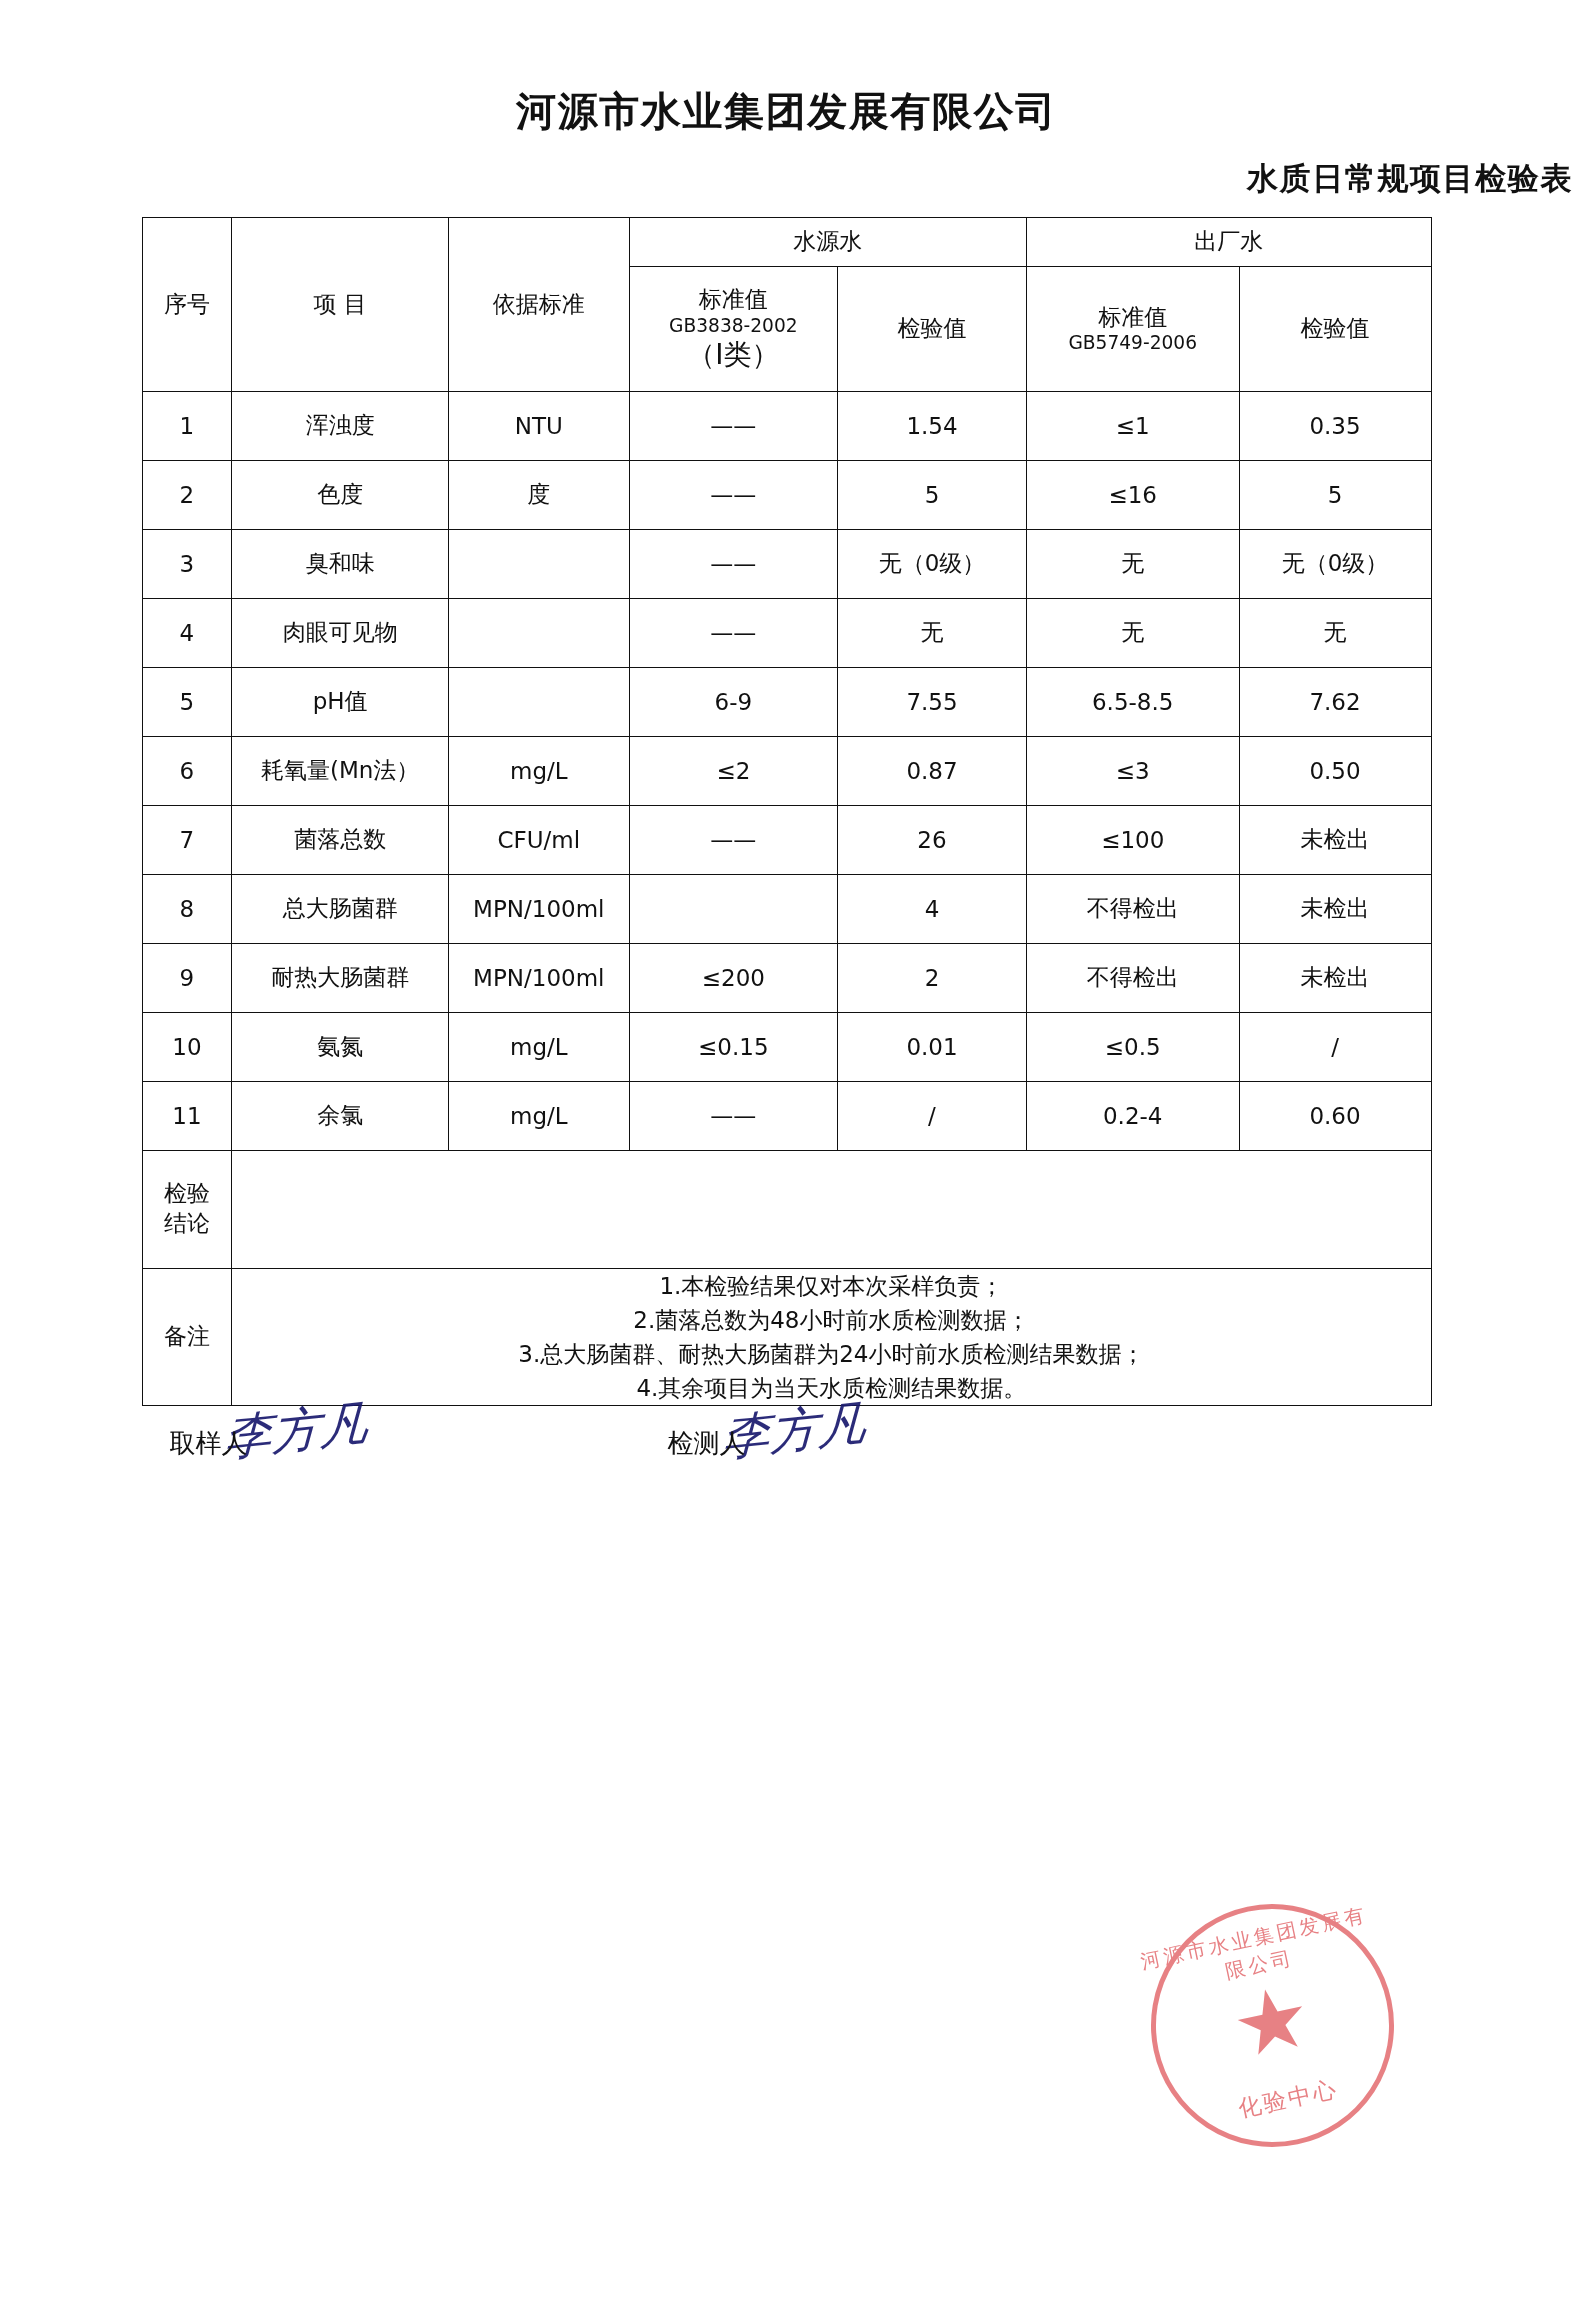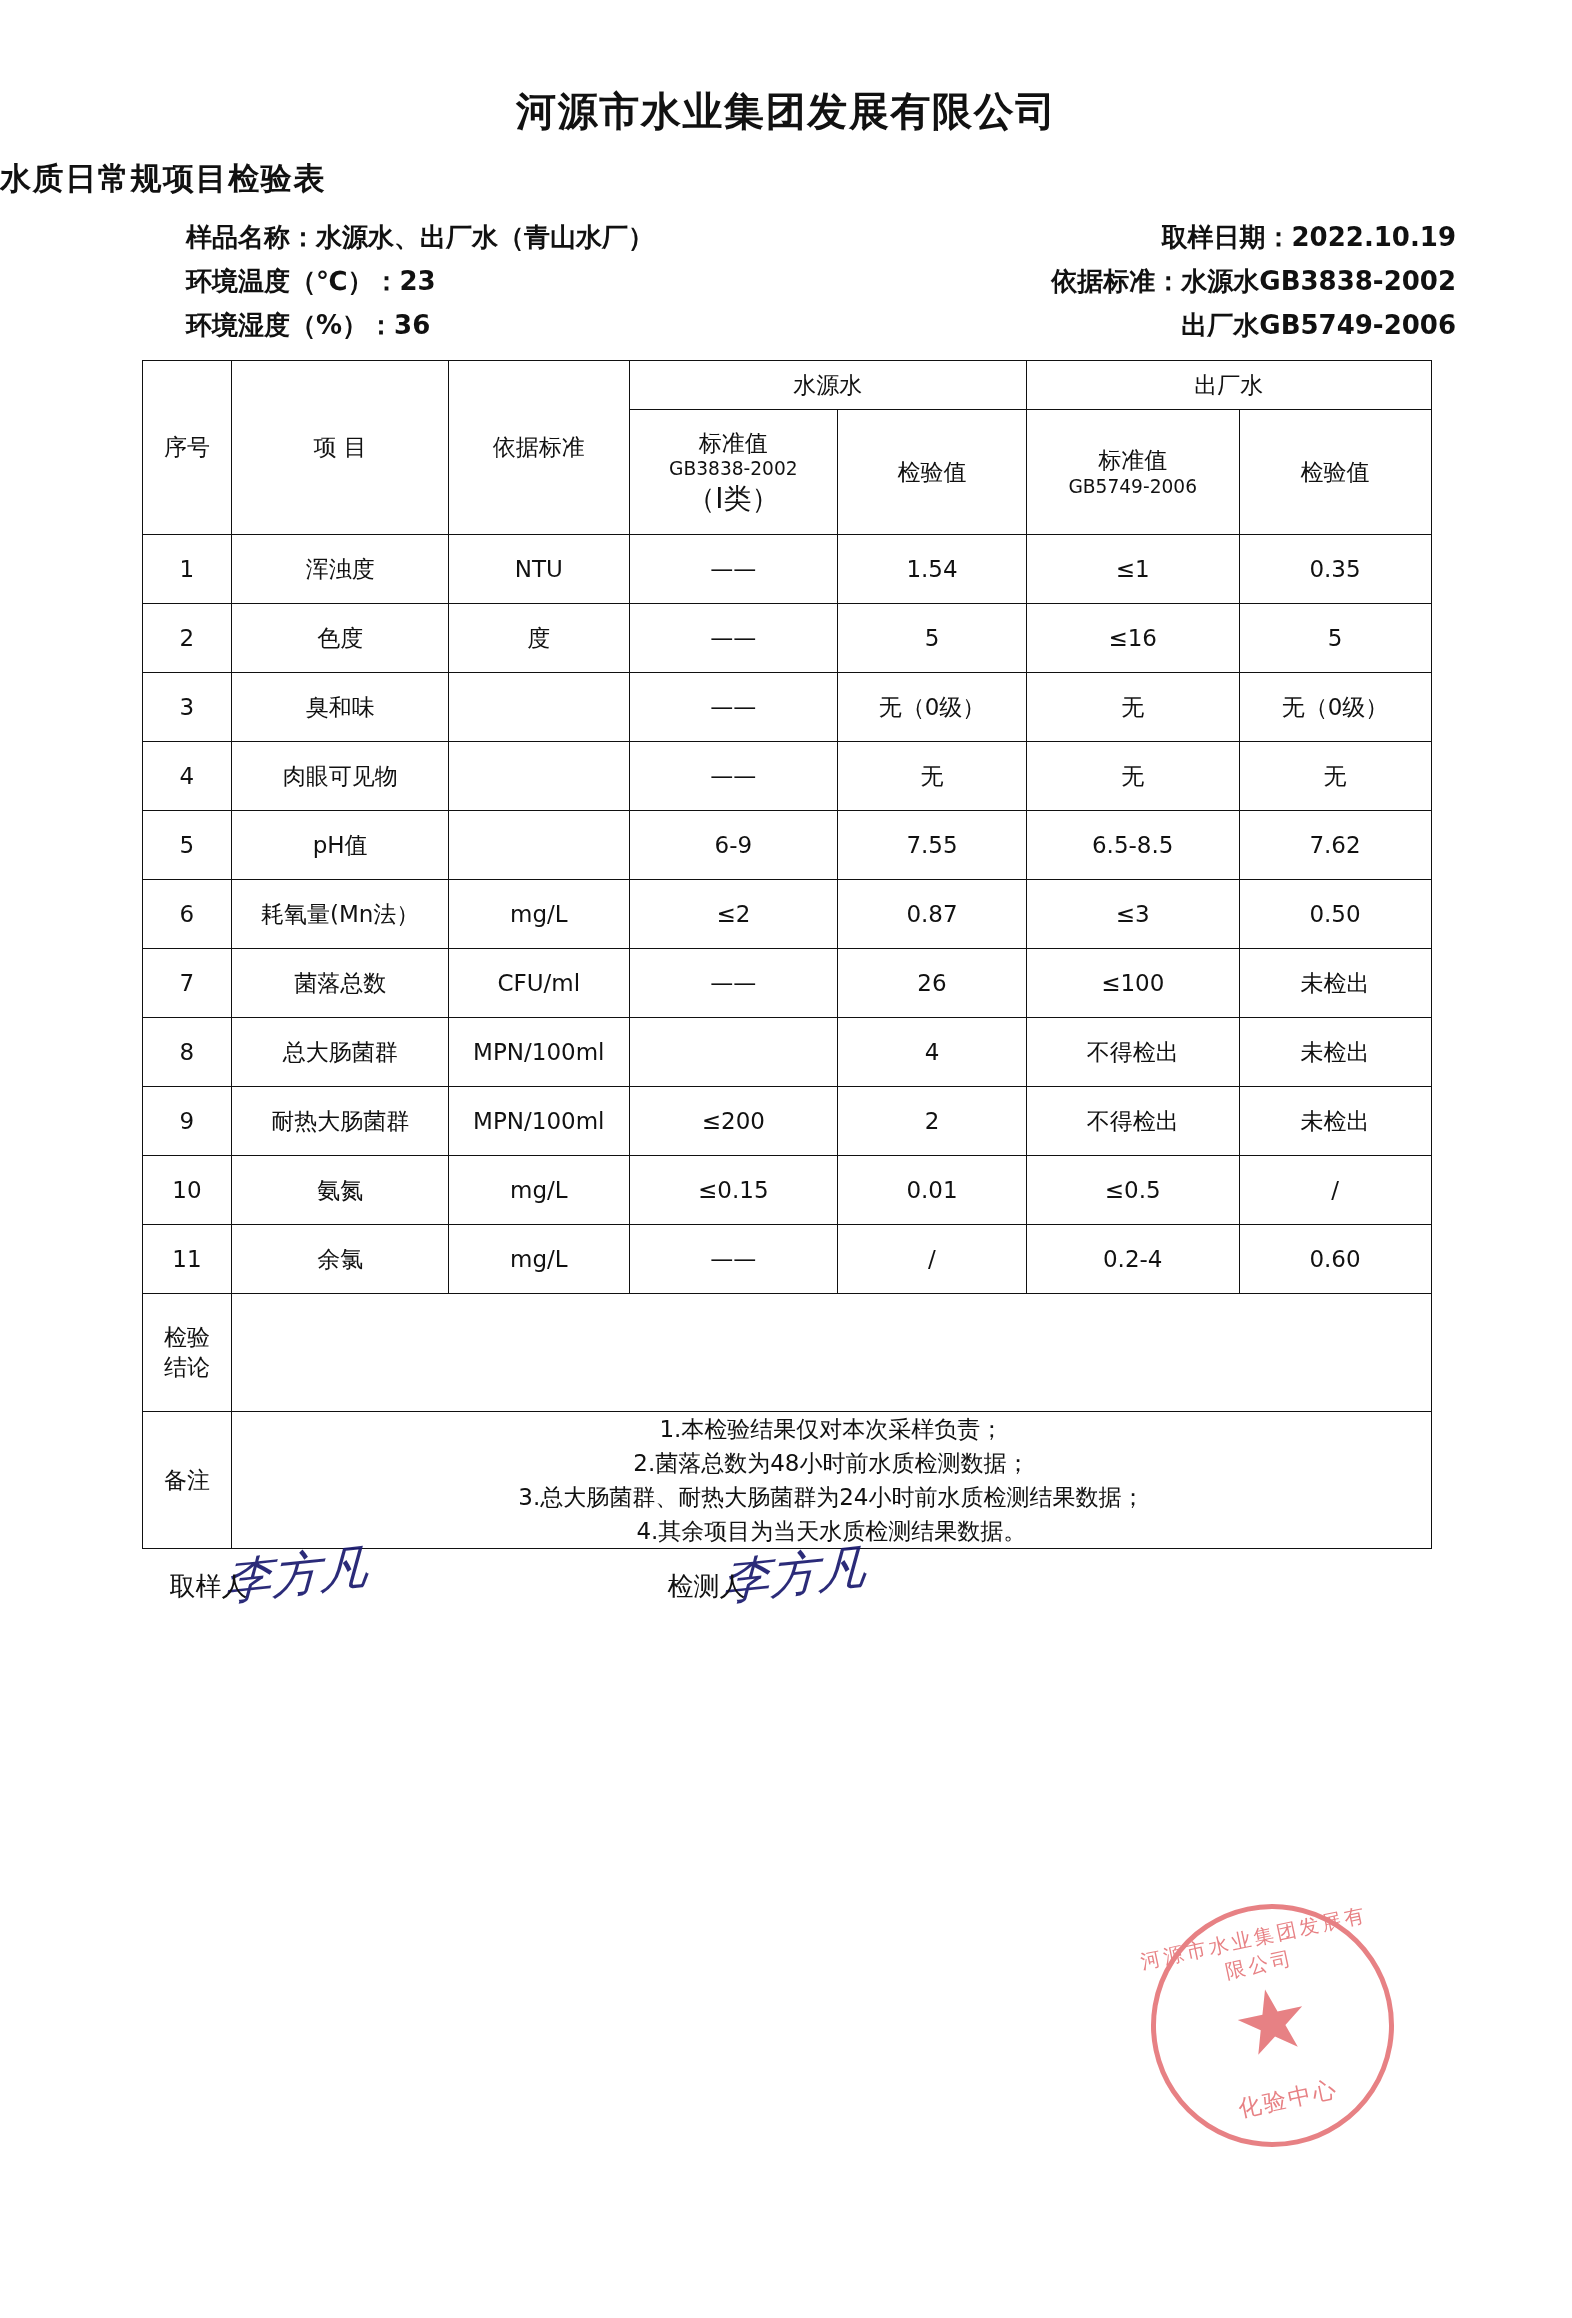--- a/index.html
+++ b/index.html
@@ -26,26 +26,27 @@
   
   .doc-title {
     text-align: center;
     font-size: 40px;
     font-weight: bold;
     letter-spacing: 1.6px;
     margin-top: 84px;
     font-family: "DejaVu Sans", "Liberation Sans", sans-serif;
   }
   .doc-subtitle {
-    text-align: left;
+    text-align: right;
     font-size: 31px;
     font-weight: bold;
     letter-spacing: 1.6px;
     margin-top: 18.6px;
     font-family: "DejaVu Sans", "Liberation Sans", sans-serif;
+    margin-left: 11px;
   }
 
   .meta {
     margin: 20px 0 0 0;
     padding: 0 117px 0 186px;
     font-size: 26px;
     font-family: "DejaVu Sans", "Liberation Sans", sans-serif;
     font-weight: bold;
   }
   .meta-row {
@@ -201,34 +202,20 @@
   }
 </style>
 </head>
 <body>
 
 <div class="page">
 
   <div class="doc-title">河源市水业集团发展有限公司</div>
   <div class="doc-subtitle">水质日常规项目检验表</div>
 
-  <div class="meta">
-    <div class="meta-row row1">
-      <span class="meta-left">样品名称：水源水、出厂水（青山水厂）</span>
-      <span class="meta-right">取样日期：2022.10.19</span>
-    </div>
-    <div class="meta-row row2">
-      <span class="meta-left">环境温度（℃）：23</span>
-      <span class="meta-right">依据标准：水源水GB3838-2002</span>
-    </div>
-    <div class="meta-row row3">
-      <span class="meta-left">环境湿度（%）：36</span>
-      <span class="meta-right">出厂水GB5749-2006</span>
-    </div>
-  </div>
 
   <table class="main">
     <colgroup>
       <col class="c-no">
         <col class="c-item">
         <col class="c-unit">
       <col class="c-std1">
         <col class="c-val1">
       <col class="c-std2">
         <col class="c-val2">

